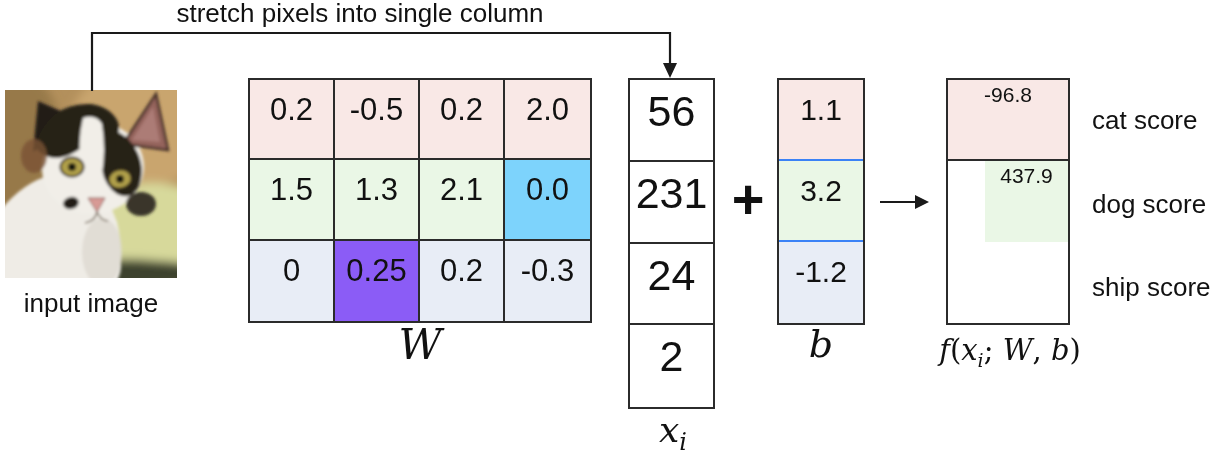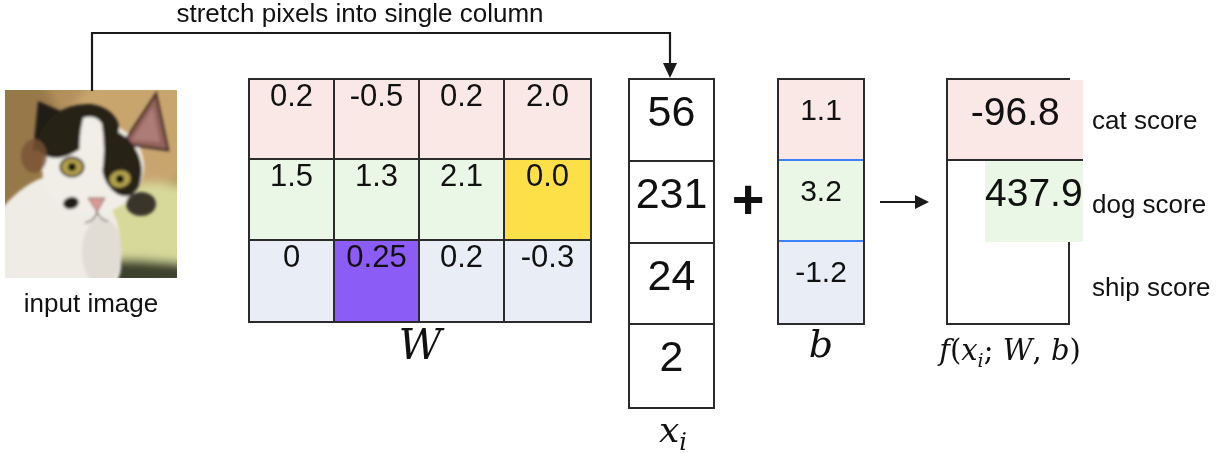--- a/index.html
+++ b/index.html
@@ -15,34 +15,34 @@
   
   #cat-wrap{left:5px;top:90px;width:172px;height:188px;}
   #input-caption{left:0px;top:288px;width:182px;text-align:center;font-size:26px;}
   
   .box{box-sizing:border-box;border:2px solid #2b2b2b;background:#fff;}
   .cell{box-sizing:border-box;display:flex;justify-content:center;align-items:flex-start;background:#fff;}
   
   #w-matrix{left:248px;top:78px;width:344px;height:245px;display:grid;
     grid-template-columns:repeat(4,1fr);grid-template-rows:repeat(3,1fr);}
   #w-matrix .cell{border-right:2px solid #2b2b2b;border-bottom:2px solid #2b2b2b;
-    font-size:31px;line-height:1;}
+    font-size:31px;padding-top:14px;line-height:1;}
   #w-matrix .cell:nth-child(4n){border-right:none;}
   #w-matrix .cell:nth-child(n+9){border-bottom:none;}
   
   #x-col{left:628px;top:78px;width:87px;height:331px;display:grid;grid-template-rows:repeat(4,1fr);}
   #x-col .cell{border-bottom:2px solid #2b2b2b;font-size:43px;padding-top:10px;line-height:1;}
   #x-col .cell:last-child{border-bottom:none;}
   
   #b-col{left:777px;top:78px;width:88px;height:247px;display:grid;grid-template-rows:repeat(3,1fr);}
   #b-col .cell{border-bottom:2px solid #3b82f6;font-size:30px;padding-top:15px;line-height:1;}
   #b-col .cell:last-child{border-bottom:none;}
   
   #f-col{left:946px;top:78px;width:124px;height:247px;display:grid;grid-template-rows:repeat(3,1fr);}
-  #f-col .cell{border-bottom:2px solid #2b2b2b;font-size:39px;padding-top:12px;line-height:1;}
+  #f-col .cell{border-bottom:2px solid #2b2b2b;font-size:21px;padding-top:4px;line-height:1;}
   #f-col .cell:last-child{border-bottom:none;}
   
   .math{font-family:"DejaVu Serif",serif;font-style:italic;}
   #w-label{left:248px;top:322px;width:344px;text-align:center;font-size:42px;line-height:1.1;}
   #x-label{left:613px;top:408px;width:120px;text-align:center;font-size:36px;line-height:1.2;}
   #x-label sub{font-size:24px;}
   #b-label{left:777px;top:324px;width:88px;text-align:center;font-size:38px;line-height:1.1;}
   #f-label{left:890px;top:333px;width:240px;text-align:center;font-size:29px;line-height:1.2;}
   #f-label sub{font-size:19px;}
   #f-label .up{font-style:normal;}
@@ -117,21 +117,21 @@
   <div class="abs" id="input-caption">input image</div>
 
   <div class="abs box" id="w-matrix">
     <div class="cell" style="background-color: rgb(249, 232, 230);">0.2</div>
     <div class="cell" style="background-color: rgb(249, 232, 230);">-0.5</div>
     <div class="cell" style="background-color: rgb(249, 232, 230);">0.2</div>
     <div class="cell" style="background-color: rgb(249, 232, 230);">2.0</div>
     <div class="cell" style="background-color: rgb(234, 247, 230);">1.5</div>
     <div class="cell" style="background-color: rgb(234, 247, 230);">1.3</div>
     <div class="cell" style="background-color: rgb(234, 247, 230);">2.1</div>
-    <div class="cell" style="background-color: #fde047;">0.0</div>
+    <div class="cell" style="background-color: #7dd3fc;">0.0</div>
     <div class="cell" style="background-color: rgb(232, 237, 246);">0</div>
     <div class="cell" style="background-color: #8b5cf6;">0.25</div>
     <div class="cell" style="background-color: rgb(232, 237, 246);">0.2</div>
     <div class="cell" style="background-color: rgb(232, 237, 246);">-0.3</div>
   </div>
   <div class="abs math" id="w-label">W</div>
 
   <div class="abs box" id="x-col">
     <div class="cell">56</div>
     <div class="cell">231</div>

